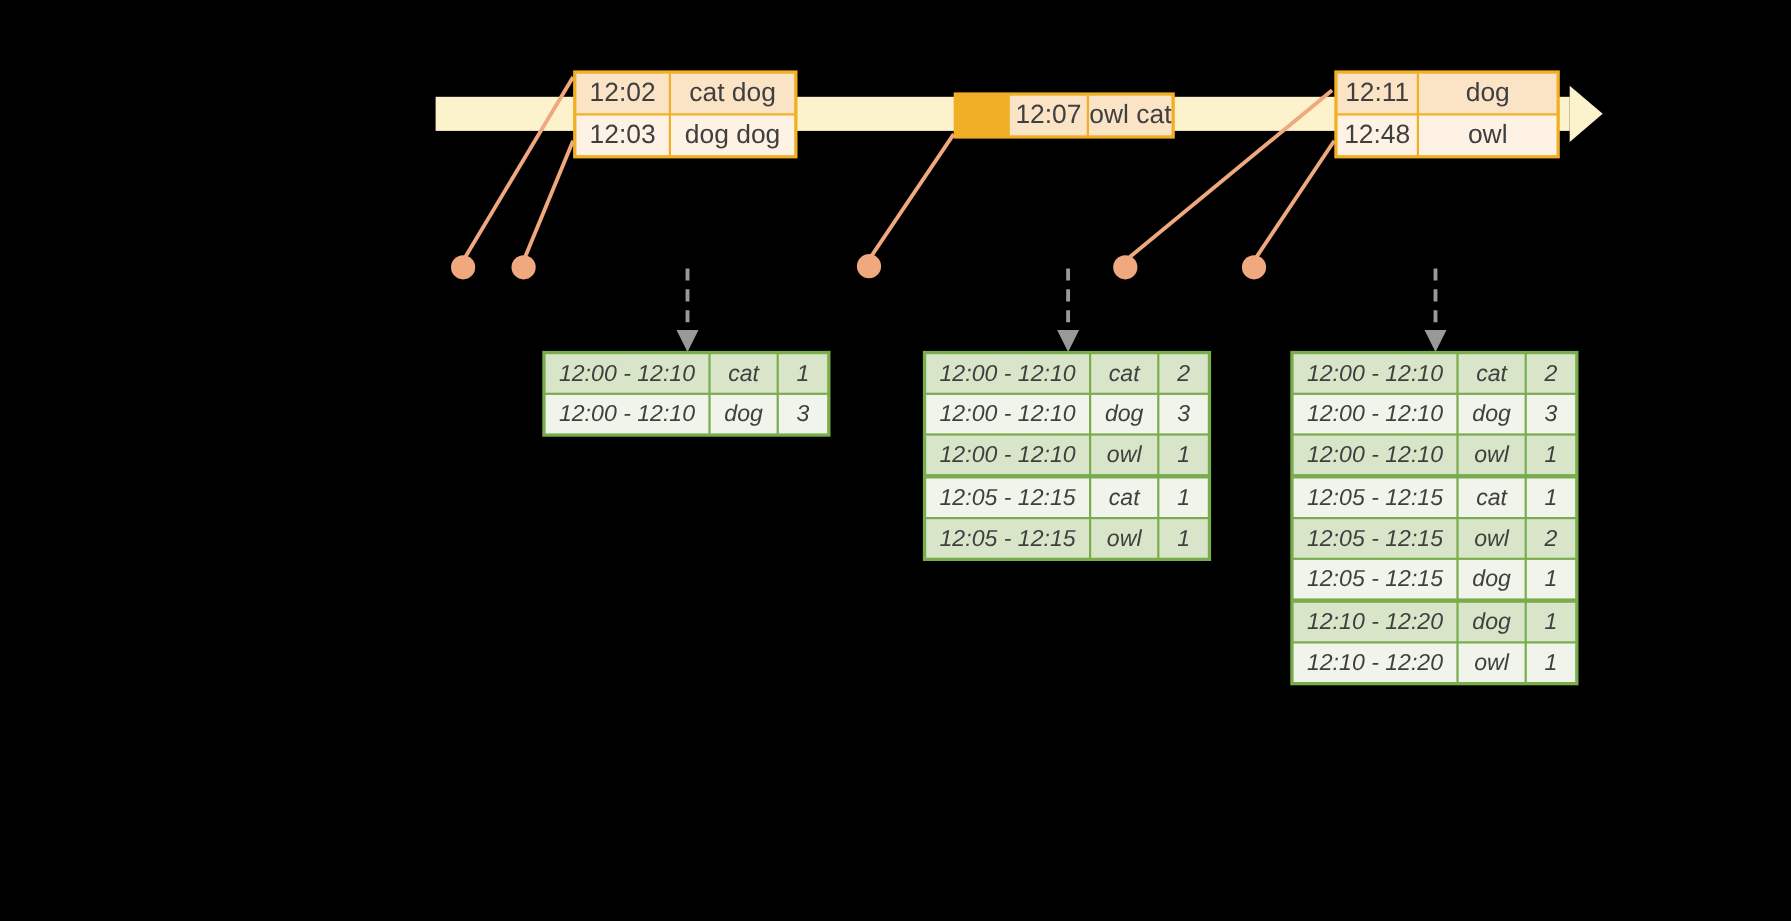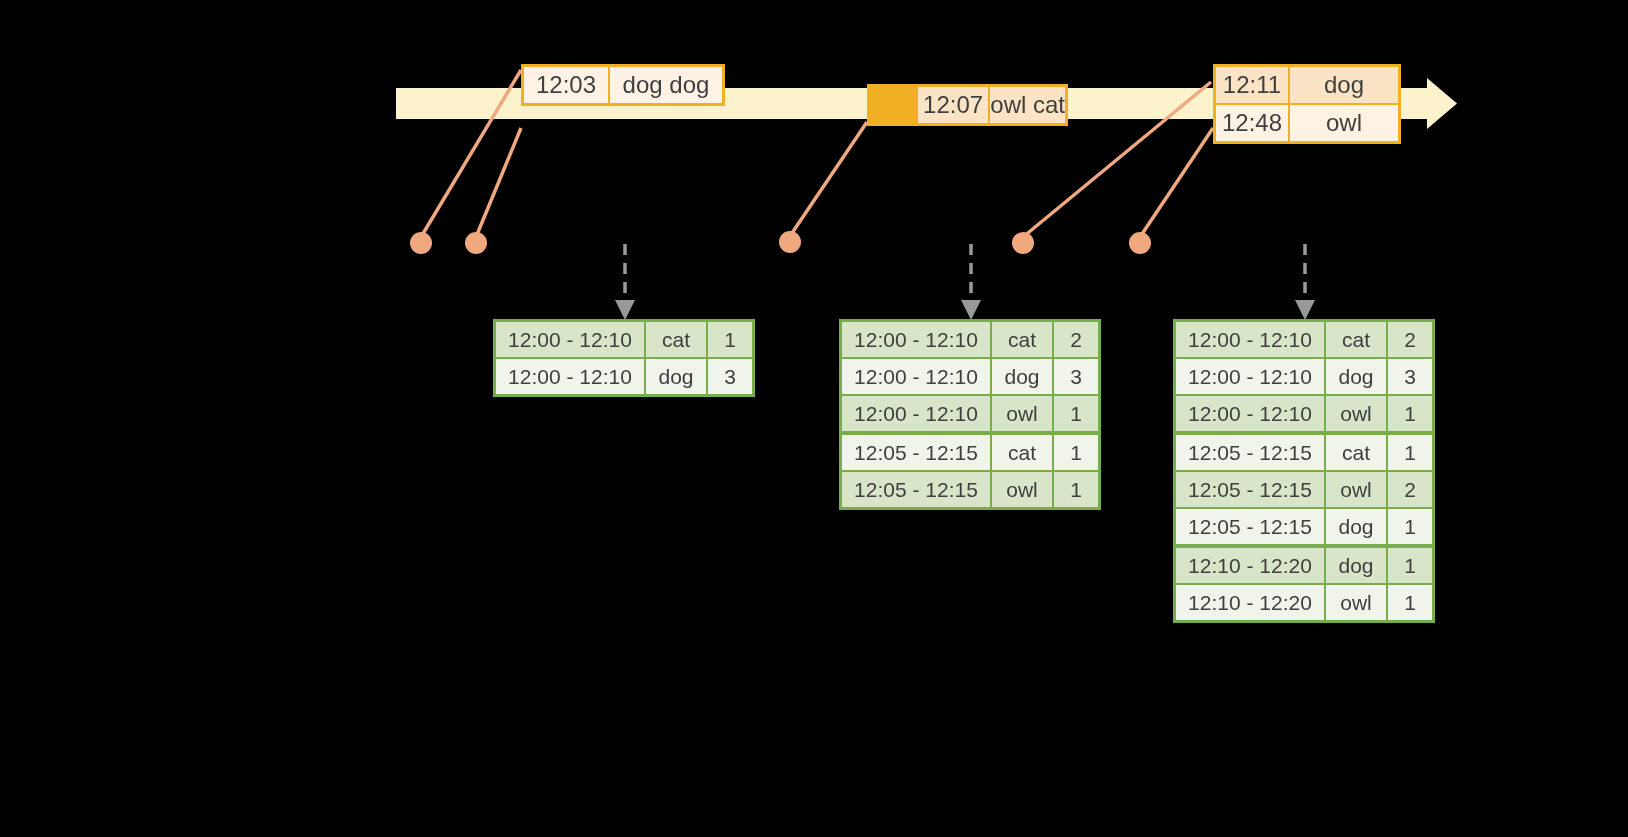--- a/index.html
+++ b/index.html
@@ -23,26 +23,26 @@
   
   .event-table{background:var(--event-border);font-size:24px;}
   .event-table .cell{height:36px;}
   .event-table .row.dark .cell{background:var(--event-row-dark);}
   .event-table .row.light .cell{background:var(--event-row-light);}
   .event-table .c1{flex:1;}
   #event-table-1{left:521px;top:64px;width:204px;}
   #event-table-1 .c0{width:84px;}
   #event-table-2{left:867px;top:84px;width:201px;}
   #event-table-2 .c0{width:83px;margin-left:48px;}
-  #event-table-3{left:1213px;top:64px;width:188px;}
+  #event-table-3{left:1213px;top:64px;width:205px;}
   #event-table-3 .c0{width:72px;}
 
   
   .result-table{background:var(--result-border);font-size:21px;}
-  .result-table .cell{height:35px;}
+  .result-table .cell{height:35px;font-style:italic;}
   .result-table .row.dark .cell{background:var(--result-row-dark);}
   .result-table .row.light .cell{background:var(--result-row-light);}
   .result-table .c0{width:148px;}
   .result-table .c1{width:60px;text-align:right;}
   .result-table .c2{width:44px;}
   #result-table-1{left:493px;top:319px;}
   #result-table-2{left:839px;top:319px;}
   #result-table-3{left:1173px;top:319px;}
 </style>
 </head>
@@ -77,20 +77,24 @@
       <line x1="1305" y1="244" x2="1305" y2="302"></line>
     </g>
     <g style="fill:var(--arrow-grey)">
       <polygon points="615,300 635,300 625,320"></polygon>
       <polygon points="961,300 981,300 971,320"></polygon>
       <polygon points="1295,300 1315,300 1305,320"></polygon>
     </g>
   </svg>
 
   <div id="event-table-1" class="dtable event-table">
+      <div class="row dark">
+        <div class="cell c0">12:02</div>
+        <div class="cell c1">cat dog</div>
+      </div>
       <div class="row light">
         <div class="cell c0">12:03</div>
         <div class="cell c1">dog dog</div>
       </div>
     </div>
   <div id="event-table-2" class="dtable event-table">
       <div class="row dark">
         <div class="cell c0">12:07</div>
         <div class="cell c1">owl cat</div>
       </div>

